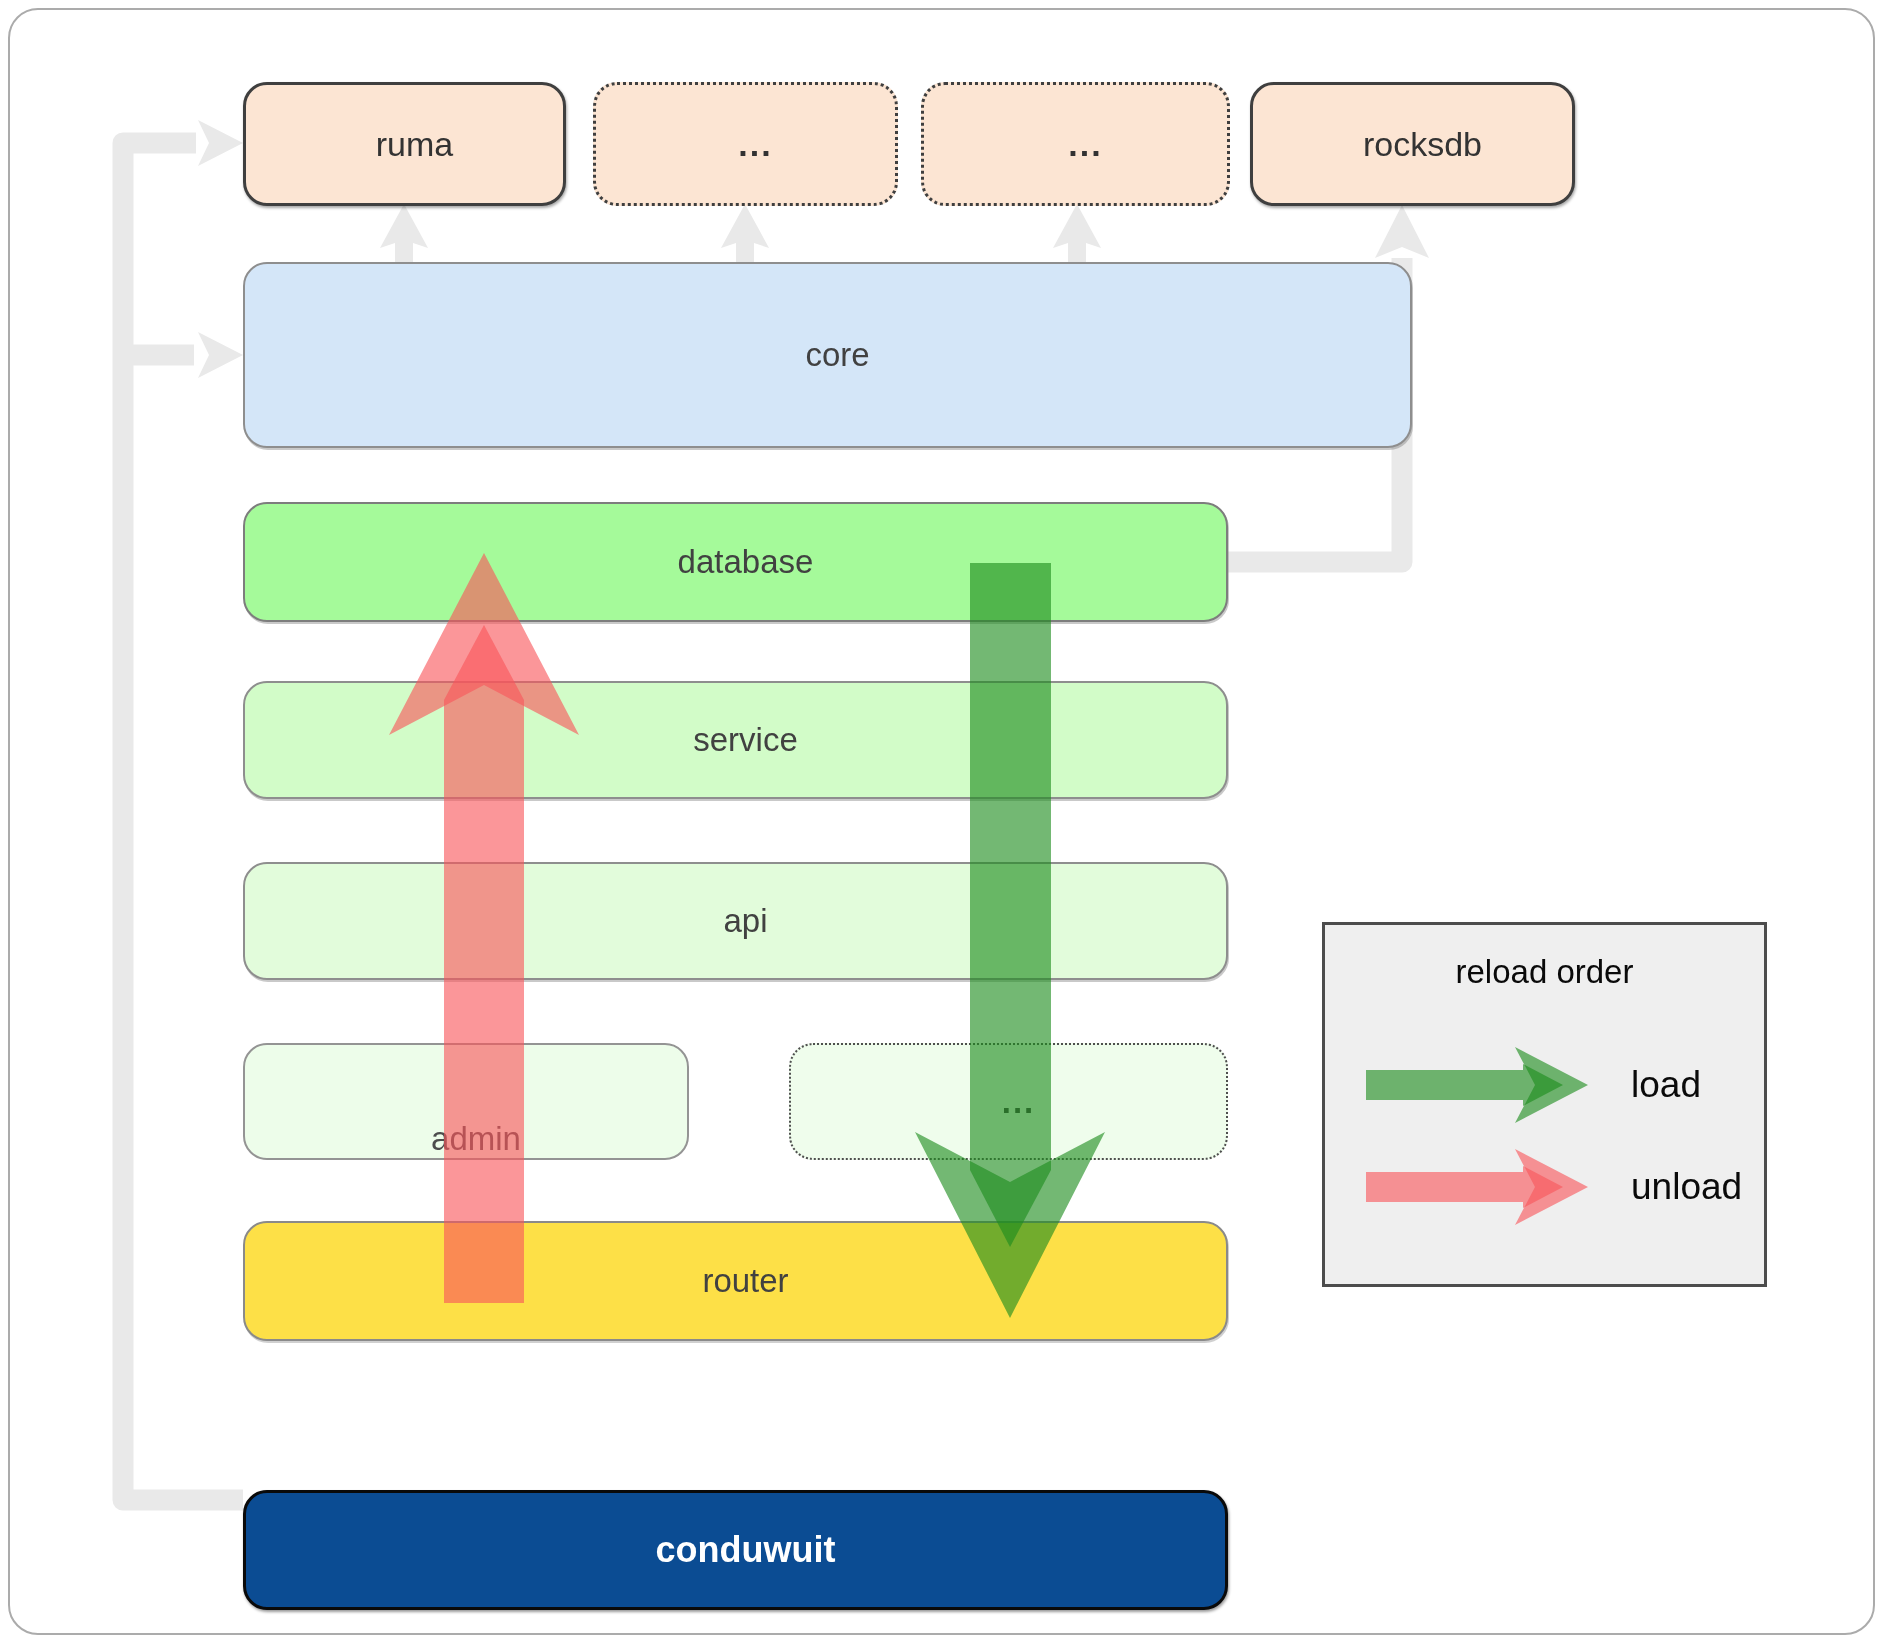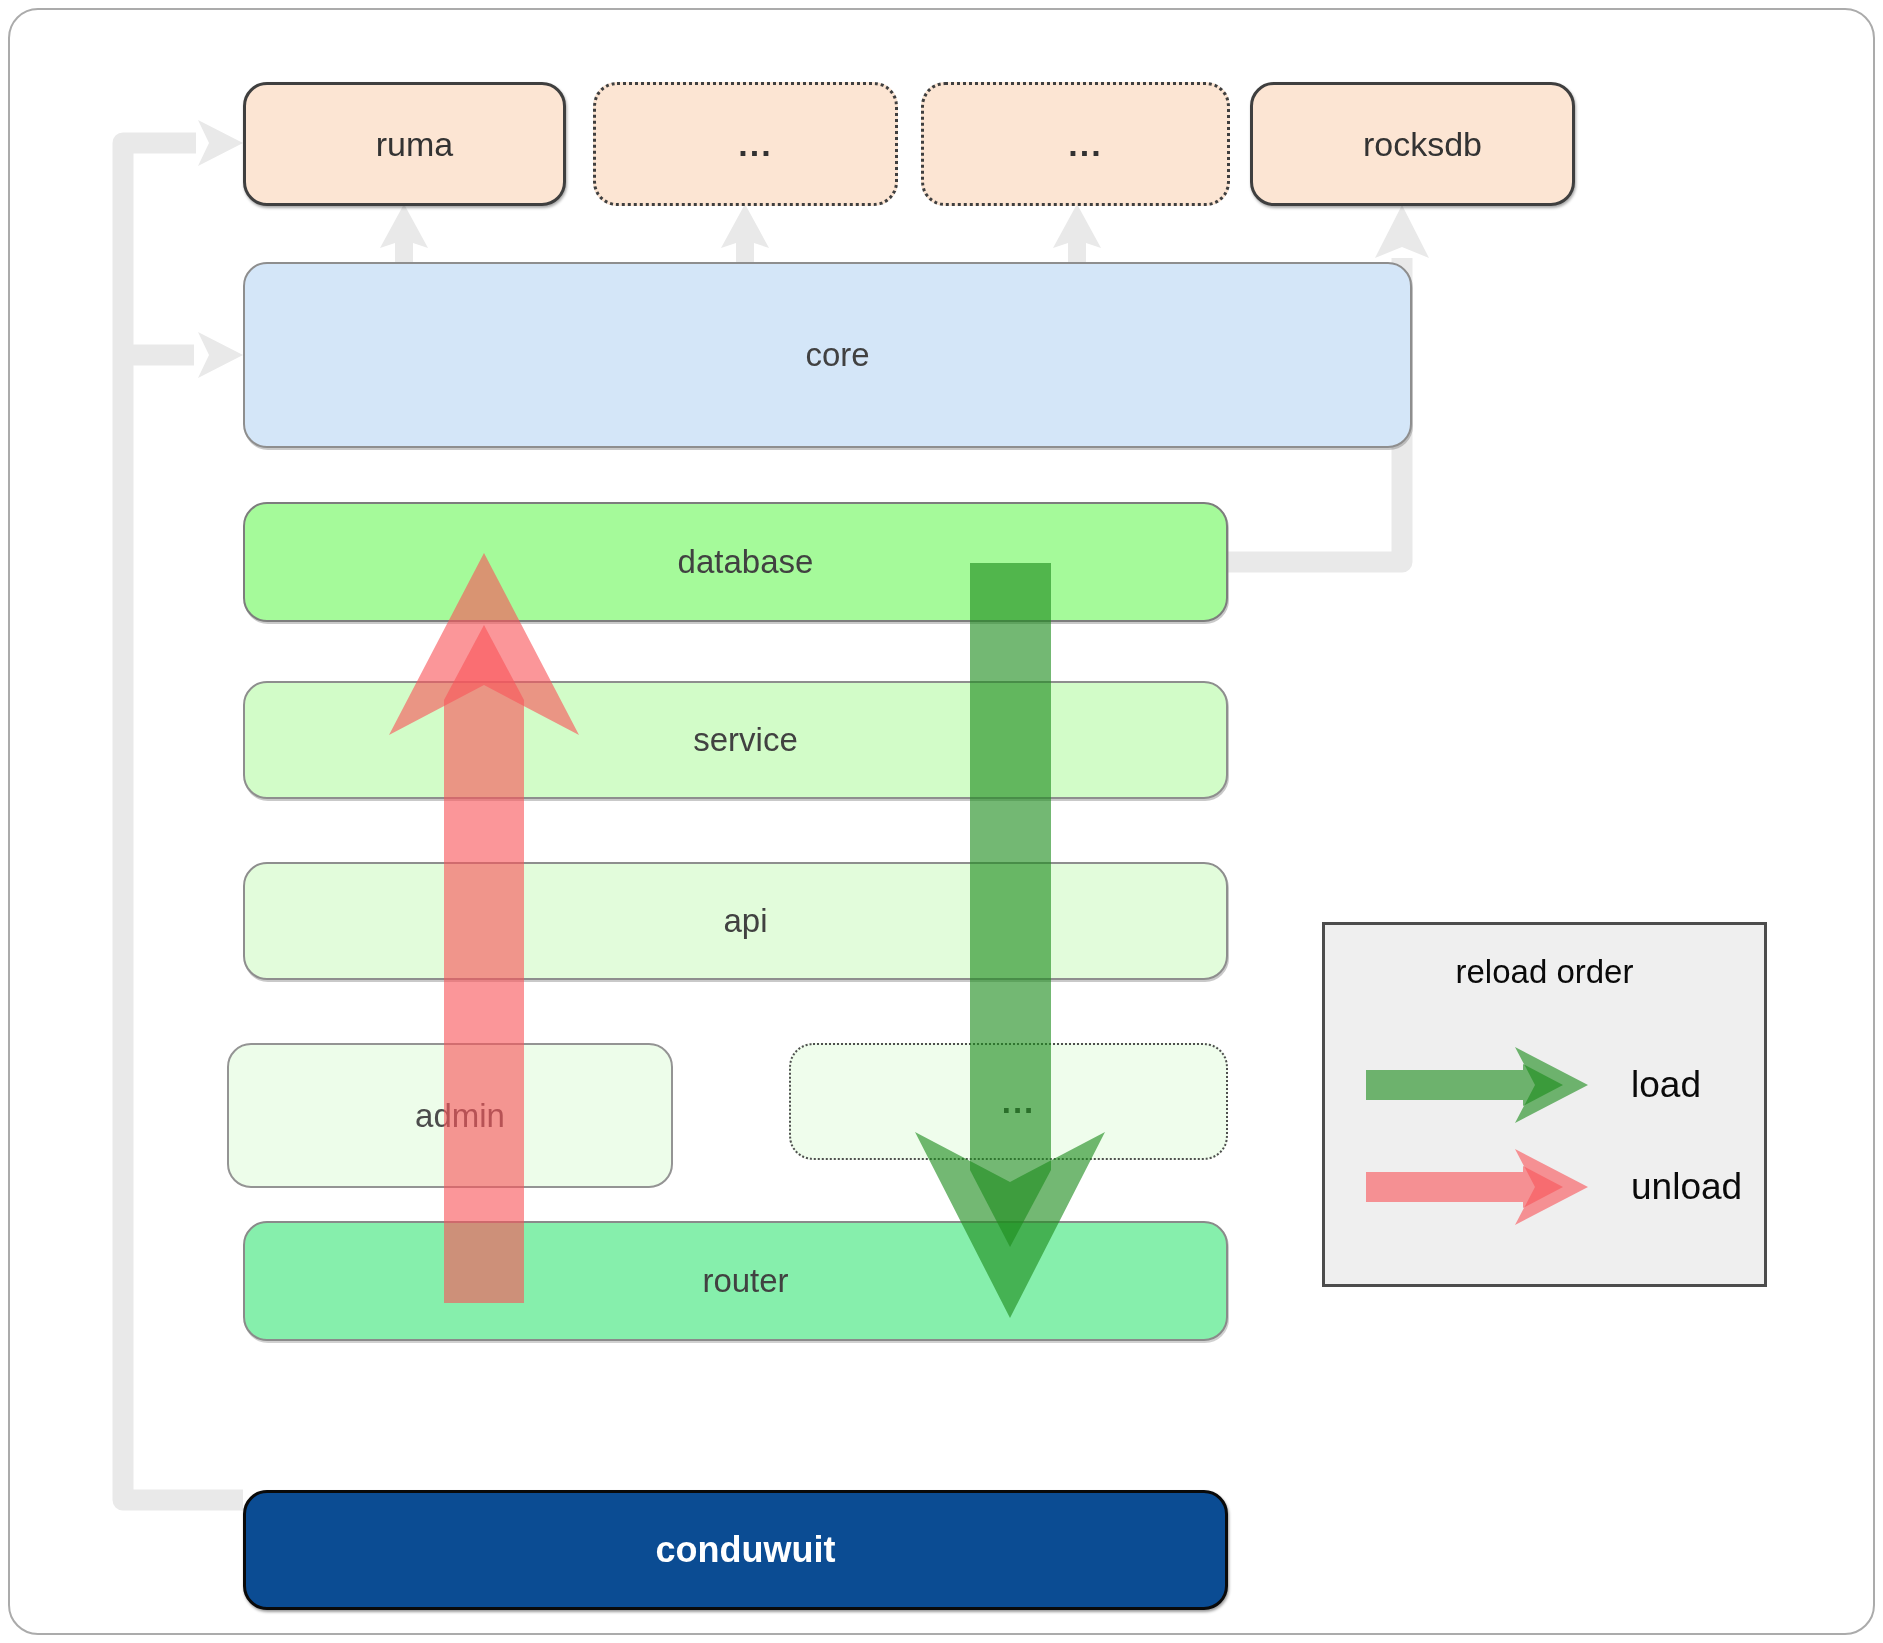--- a/index.html
+++ b/index.html
@@ -33,21 +33,21 @@
     border:3px dotted #3f3f3f;
     box-shadow:none;
   }
   .dots{font-weight:bold;letter-spacing:2px;}
   .core{background:#d4e6f8;border:2px solid #8e8e8e;box-shadow:1px 2px 0 rgba(120,120,120,.4);}
   .database{background:#a5fa9a;border:2px solid #7d7d7d;box-shadow:1px 2px 0 rgba(120,120,120,.4);}
   .service{background:#d2fcc8;border:2px solid #8e8e8e;box-shadow:1px 2px 0 rgba(120,120,120,.4);}
   .api{background:#e2fcdb;border:2px solid #8e8e8e;box-shadow:1px 2px 0 rgba(120,120,120,.4);}
   .admin{background:#edfdea;border:2px solid #949494;color:#4c4c4c;}
   .admin-more{background:#effdec;border:2px dotted #4f4f4f;}
-  .router{background:#86efac;border:2px solid #8a8a8a;box-shadow:1px 2px 0 rgba(120,120,120,.35);}
+  .router{background:#fde047;border:2px solid #8a8a8a;box-shadow:1px 2px 0 rgba(120,120,120,.35);}
   .app{
     background:#0b4c93;border:3px solid #0a0a0a;
     color:#ffffff;font-size:36px;font-weight:600;
     box-shadow:1px 2px 3px rgba(0,0,0,.4);
     margin-top:48px;
   }
   .legend{
     position:absolute;left:1322px;top:922px;width:445px;height:365px;
     box-sizing:border-box;
     background:#efefef;border:3px solid #4c4c4c;
@@ -112,21 +112,21 @@
   </div>
 
   <div class="box service" style="left:243px;top:681px;width:985px;height:118px;">
     <span>service</span>
   </div>
 
   <div class="box api" style="left:243px;top:862px;width:985px;height:118px;">
     <span>api</span>
   </div>
 
-  <div class="box admin" style="left:227px;top:1043px;width:446px;height:145px;">
+  <div class="box admin" style="left:243px;top:1043px;width:446px;height:117px;align-items:flex-end;">
     <span>admin</span>
   </div>
   <div class="box admin-more" style="left:789px;top:1043px;width:439px;height:117px;">
     <span class="dots">...</span>
   </div>
 
   <div class="box router" style="left:243px;top:1221px;width:985px;height:120px;">
     <span>router</span>
   </div>
 

